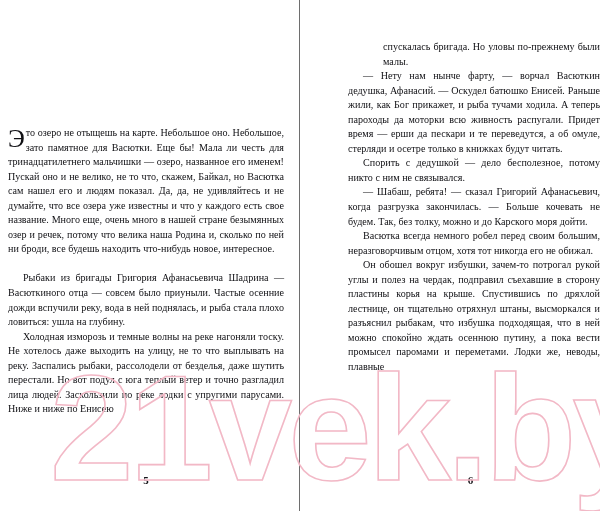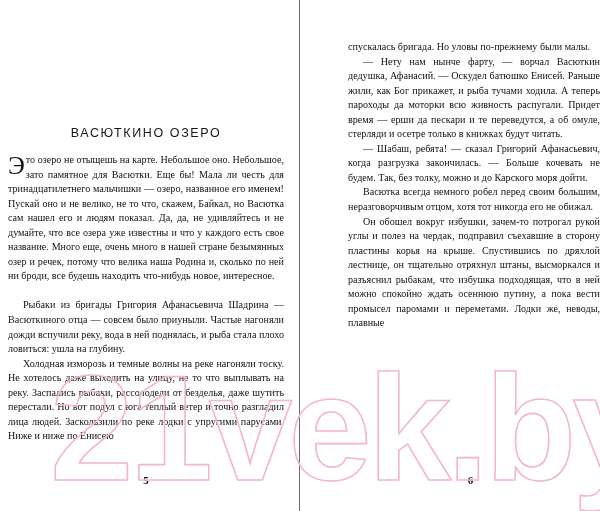--- a/index.html
+++ b/index.html
@@ -81,21 +81,21 @@
   p.para {
     margin: 0;
     font-size: 10.1px;
     line-height: 14.55px;
     text-align: justify;
     text-indent: 15px;
     color: #101014;
     hyphens: manual;
     -webkit-hyphens: manual;
   }
-  p.para.no-indent { text-indent: 0; }
+  p.para.no-indent { text-indent: 0; margin-left: 35px; }
   p.para.gap-before { margin-top: 14.5px; }
 
   
   p.para.dropcap-para {
     text-indent: 0;
     min-height: 29px;
   }
   p.para.dropcap-para .dropcap {
     float: left;
     font-family: "Liberation Serif", "DejaVu Serif", serif;
@@ -120,38 +120,38 @@
 </style>
 </head>
 <body>
 
 <div id="book-spread">
 
   <div class="gutter-line"></div>
 
   <div class="page page-left">
     <div class="page-body">
-      <h1 class="chapter-title">ВАСЮТКИНО ОЗЕРО</h1>
 
       <p class="para dropcap-para">
         <span class="dropcap">Э</span><span>то озеро не отыщешь на карте. Небольшое оно. Небольшое, зато памятное для Васютки. Еще бы! Мала ли честь для тринадцатилетнего мальчишки — озеро, названное его именем! Пускай оно и не велико, не то что, скажем, Байкал, но Васютка сам нашел его и людям показал. Да, да, не удивляйтесь и не думайте, что все озера уже известны и что у каждого есть свое название. Много еще, очень много в нашей стране безымянных озер и речек, потому что велика наша Родина и, сколько по ней ни броди, все будешь находить что-нибудь новое, интересное.</span>
       </p>
 
-      <p class="para gap-before">Рыбаки из бригады Григория Афанасьевича Шадрина — Васюткиного отца — совсем было приуныли. Частые нагоняли дожди вспучили реку, вода в ней поднялась, и рыба стала плохо ловиться: ушла на глубину.</p>
+      <p class="para gap-before">Рыбаки из бригады Григория Афанасьевича Шадрина — Васюткиного отца — совсем было приуныли. Частые осенние дожди вспучили реку, вода в ней поднялась, и рыба стала плохо ловиться: ушла на глубину.</p>
 
       <p class="para">Холодная изморозь и темные волны на реке нагоняли тоску. Не хотелось даже выходить на улицу, не то что выплывать на реку. Заспались рыбаки, рассолодели от безделья, даже шутить перестали. Но вот подул с юга теплый ветер и точно разгладил лица людей. Заскользили по реке лодки с упругими парусами. Ниже и ниже по Енисею</p>
     </div>
 
     <div class="folio folio-left">5</div>
   </div>
 
   <div class="page page-right">
     <div class="page-body">
       <p class="para no-indent">спускалась бригада. Но уловы по-прежнему были малы.</p>
       <p class="para">— Нету нам нынче фарту, — ворчал Васюткин дедушка, Афанасий. — Оскудел батюшко Енисей. Раньше жили, как Бог прикажет, и рыба тучами ходила. А теперь пароходы да моторки всю живность распугали. Придет время — ерши да пескари и те переведутся, а об омуле, стерляди и осетре только в книжках будут читать.</p>
+      <p class="para">Спорить с дедушкой — дело бесполезное, потому никто с ним не связывался.</p>
       <p class="para">— Шабаш, ребята! — сказал Григорий Афанасьевич, когда разгрузка закончилась. — Больше кочевать не будем. Так, без толку, можно и до Карского моря дойти.</p>
       <p class="para">Васютка всегда немного робел перед своим большим, неразговорчивым отцом, хотя тот никогда его не обижал.</p>
       <p class="para">Он обошел вокруг избушки, зачем-то потрогал рукой углы и полез на чердак, подправил съехавшие в сторону пластины корья на крыше. Спустившись по дряхлой лестнице, он тщательно отряхнул штаны, высморкался и разъяснил рыбакам, что избушка подходящая, что в ней можно спокойно ждать осеннюю путину, а пока вести промысел паромами и переметами. Лодки же, неводы, плавные</p>
     </div>
 
     <div class="folio folio-right">6</div>
   </div>
 
   <svg class="watermark" viewBox="0 0 600 511">
     <text class="watermark-text" x="50" y="480" style="stroke: rgb(242, 184, 198);">21vek.by</text>

